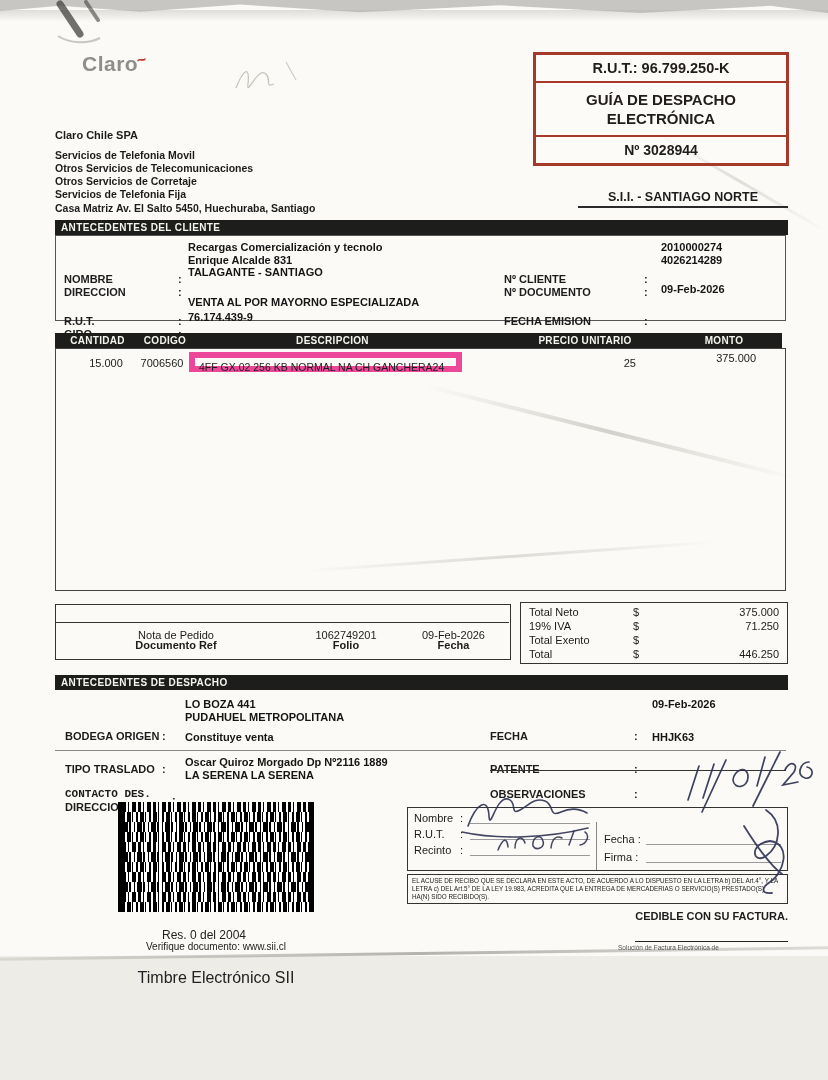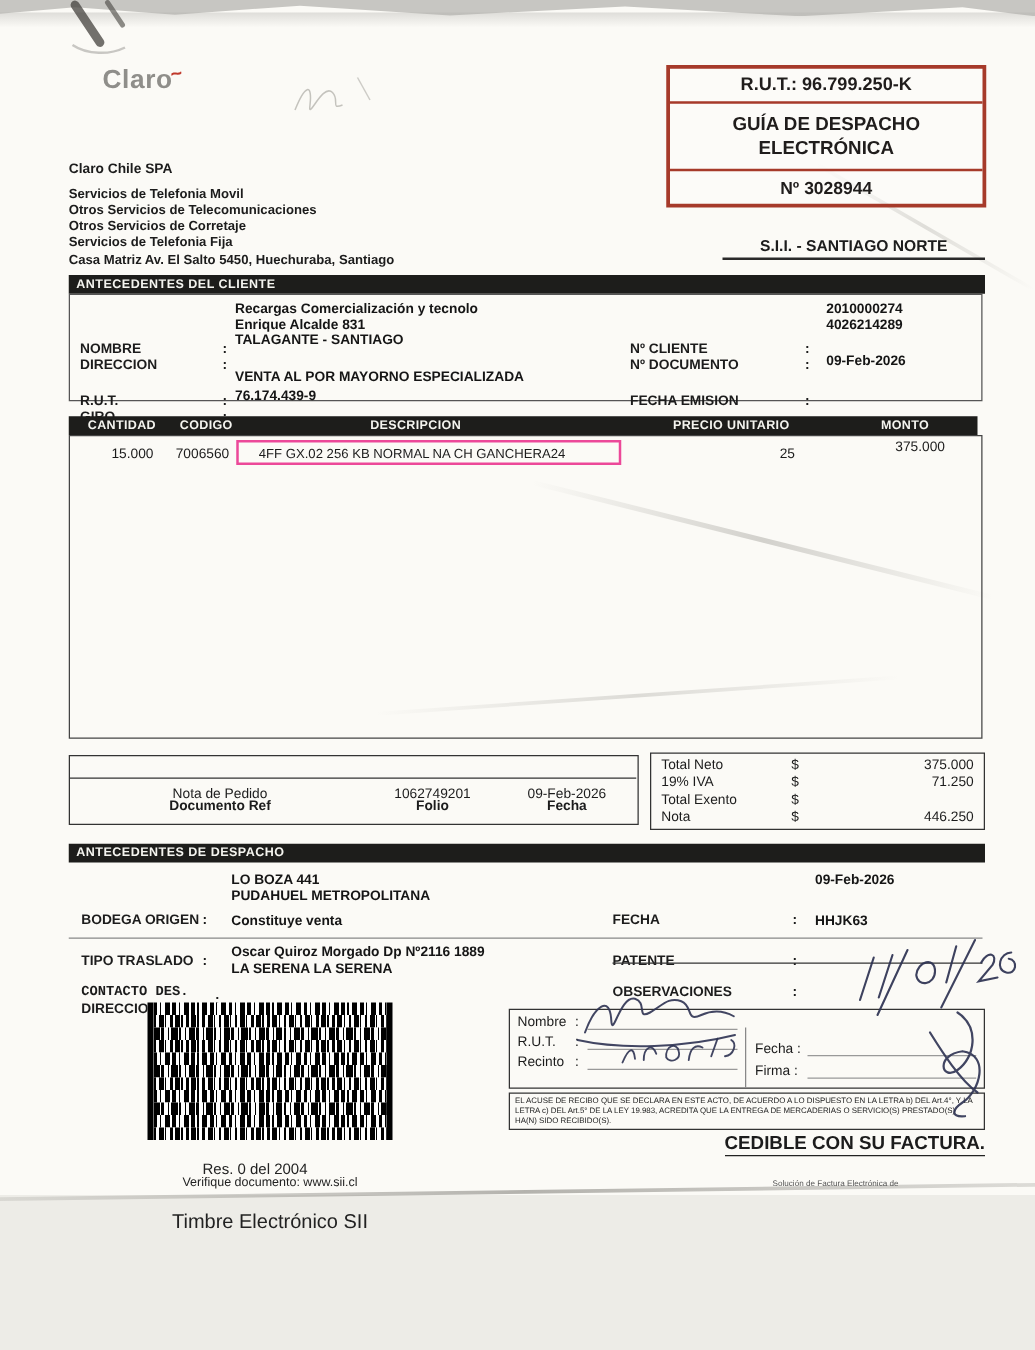--- a/index.html
+++ b/index.html
@@ -114,21 +114,21 @@
   <div class="a bar" style="left:55px;top:333px;width:727px;height:15px;padding-left:0;">
     <span class="thcell" style="left:0;width:85px;">CANTIDAD</span>
     <span class="thcell" style="left:70px;width:80px;">CODIGO</span>
     <span class="thcell" style="left:165px;width:225px;text-align:center;">DESCRIPCION</span>
     <span class="thcell" style="left:455px;width:150px;">PRECIO UNITARIO</span>
     <span class="thcell" style="left:608px;width:122px;">MONTO</span>
   </div>
   <div class="a" style="left:55px;top:348px;width:731px;height:243px;border:1.2px solid #444;box-sizing:border-box;">
     <span class="a reg ctr" style="left:20px;top:8px;width:60px;">15.000</span>
     <span class="a reg ctr" style="left:76px;top:8px;width:60px;">7006560</span>
-    <span class="a" style="left:133px;top:3px;width:308px;height:20px;border:2px solid #ec4899;box-sizing:border-box;line-height:18px;padding-left:16px;font-size:10.5px;white-space:nowrap;">
+    <span class="a" style="left:133px;top:3px;width:273px;height:20px;border:6px solid #ec4899;box-sizing:border-box;line-height:18px;padding-left:4px;font-size:10.5px;white-space:nowrap;">
       <span>4FF GX.02 256 KB NORMAL NA CH GANCHERA24</span>
     </span>
     <span class="a reg rt" style="left:490px;top:8px;width:90px;">25</span>
     <span class="a reg rt" style="left:600px;top:3px;width:100px;">375.000</span>
   </div>
 
   <div class="a" style="left:55px;top:604px;width:456px;height:56px;border:1.5px solid #333;box-sizing:border-box;">
     <div class="a" style="left:0;top:0;width:453px;height:17px;border-bottom:1.5px solid #333;">
       <span class="a lbl ctr" style="left:30px;top:2px;width:180px;">Documento Ref</span>
       <span class="a lbl ctr" style="left:230px;top:2px;width:120px;">Folio</span>
@@ -145,21 +145,21 @@
     <span class="a reg rt" style="left:150px;top:3px;width:108px;">375.000</span>
 
     <span class="a reg" style="left:8px;top:17px;">19% IVA</span>
     <span class="a reg" style="left:112px;top:17px;">$</span>
     <span class="a reg rt" style="left:150px;top:17px;width:108px;">71.250</span>
 
     <span class="a reg" style="left:8px;top:31px;">Total Exento</span>
     <span class="a reg" style="left:112px;top:31px;">$</span>
     <span class="a reg rt" style="left:150px;top:31px;width:108px;"></span>
 
-    <span class="a reg" style="left:8px;top:45px;">Nota</span>
+    <span class="a reg" style="left:8px;top:45px;">Total</span>
     <span class="a reg" style="left:112px;top:45px;">$</span>
     <span class="a reg rt" style="left:150px;top:45px;width:108px;">446.250</span>
   </div>
 
   <div class="a bar" style="left:55px;top:675px;width:727px;height:15px;">ANTECEDENTES DE DESPACHO</div>
 
   <span class="a lbl" style="left:65px;top:698px;">BODEGA ORIGEN</span>
   <span class="a lbl" style="left:162px;top:698px;">:</span>
   <span class="a val" style="left:185px;top:698px;">LO BOZA 441</span>
   <span class="a val" style="left:185px;top:711px;">PUDAHUEL  METROPOLITANA</span>
@@ -221,21 +221,21 @@
     <div class="a" style="left:188px;top:14px;height:48px;border-left:1px solid #888;"></div>
     <span class="a reg" style="left:196px;top:25px;">Fecha :</span>
     <div class="a" style="left:238px;top:36px;width:135px;border-top:1px solid #999;"></div>
     <span class="a reg" style="left:196px;top:43px;">Firma :</span>
     <div class="a" style="left:238px;top:54px;width:135px;border-top:1px solid #999;"></div>
   </div>
 
   <div class="a legal" style="left:407px;top:874px;width:381px;height:30px;border:1px solid #333;box-sizing:border-box;padding:2px 4px;">EL ACUSE DE RECIBO QUE SE DECLARA EN ESTE ACTO, DE ACUERDO A LO DISPUESTO EN LA LETRA b) DEL Art.4°, Y LA LETRA c) DEL Art.5° DE LA LEY 19.983, ACREDITA QUE LA ENTREGA DE MERCADERIAS O SERVICIO(S) PRESTADO(S) HA(N) SIDO RECIBIDO(S).</div>
 
   <div class="a" style="left:560px;top:906px;width:228px;text-align:right;">
-    <span style="font-weight:bold;font-size:15px;border-bottom:1.5px solid #222;padding-bottom:1px;">CEDIBLE CON SU FACTURA.</span>
+    <span style="font-weight:bold;font-size:11px;border-bottom:1.5px solid #222;padding-bottom:19px;">CEDIBLE CON SU FACTURA.</span>
   </div>
 
   <div class="a" style="left:618px;top:944px;font-size:6.5px;color:#555;">Solución de Factura Electrónica de</div>
 
   <svg class="a" width="828" height="1080" viewBox="0 0 828 1080" style="left:0;top:0;pointer-events:none;">
 
     <path d="M60,4 L80,34" stroke="#44423e" stroke-width="7" stroke-linecap="round" opacity="0.75" fill="none"></path>
     <path d="M86,2 L98,20" stroke="#44423e" stroke-width="4" stroke-linecap="round" opacity="0.6" fill="none"></path>
     <path d="M58,36 C70,44 88,44 100,38" stroke="#6a6863" stroke-width="2" opacity="0.35" fill="none"></path>
 

